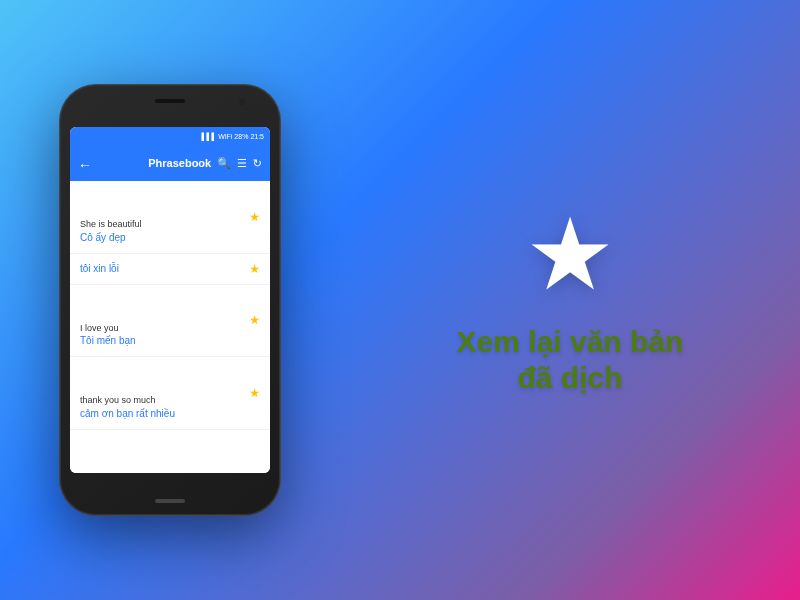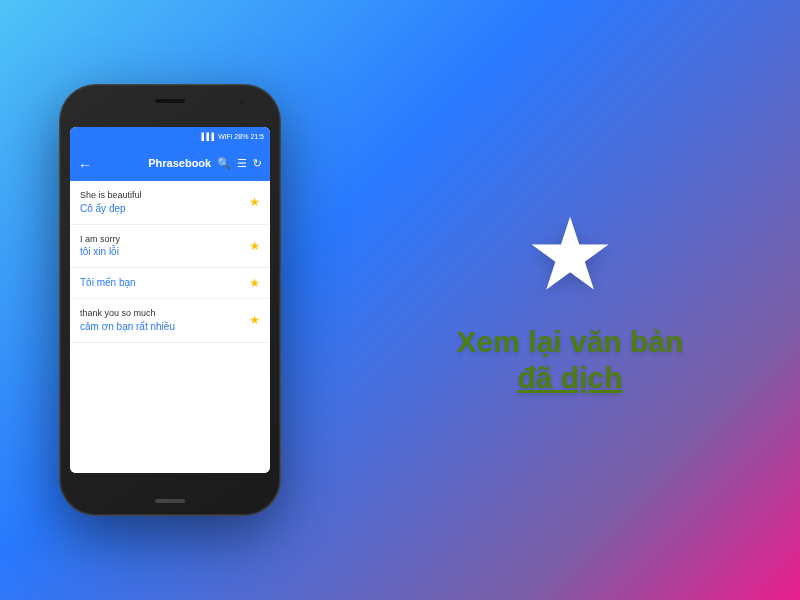--- a/index.html
+++ b/index.html
@@ -138,20 +138,21 @@
 
     .phrase-text-group {
       flex: 1;
     }
 
     .phrase-english {
       font-size: 9px;
       color: #333;
       font-weight: 500;
       line-height: 1.4;
+      margin-top: 29px;
     }
 
     .phrase-vietnamese {
       font-size: 10px;
       color: #2979ff;
       line-height: 1.4;
     }
 
     .phrase-star {
       color: #FFC107;
@@ -221,21 +222,20 @@
       font-weight: 700;
       line-height: 1.2;
       text-shadow: 0 2px 4px rgba(0,0,0,0.15);
     }
 
     .tagline-line2 {
       font-size: 30px;
       font-weight: 700;
       line-height: 1.2;
       text-shadow: 0 2px 4px rgba(0,0,0,0.15);
-      text-decoration: underline;
     }
   </style>
 </head>
 <body>
 
 <div class="container">
 
   <div class="phone-section">
     <div class="phone-wrapper">
       <div class="phone-shell">
@@ -269,27 +269,27 @@
 
         <div class="phrase-item">
               <div class="phrase-text-group">
                 <div class="phrase-english">She is beautiful</div>
                 <div class="phrase-vietnamese">Cô ấy đẹp</div>
               </div>
               <span class="phrase-star">★</span>
             </div>
             <div class="phrase-item">
               <div class="phrase-text-group">
-                <div class="phrase-english">I am sorry</div>
                 <div class="phrase-vietnamese">tôi xin lỗi</div>
               </div>
               <span class="phrase-star">★</span>
             </div>
             <div class="phrase-item">
               <div class="phrase-text-group">
+                <div class="phrase-english">I love you</div>
                 <div class="phrase-vietnamese">Tôi mến bạn</div>
               </div>
               <span class="phrase-star">★</span>
             </div>
             <div class="phrase-item">
               <div class="phrase-text-group">
                 <div class="phrase-english">thank you so much</div>
                 <div class="phrase-vietnamese">cảm ơn bạn rất nhiều</div>
               </div>
               <span class="phrase-star">★</span>

